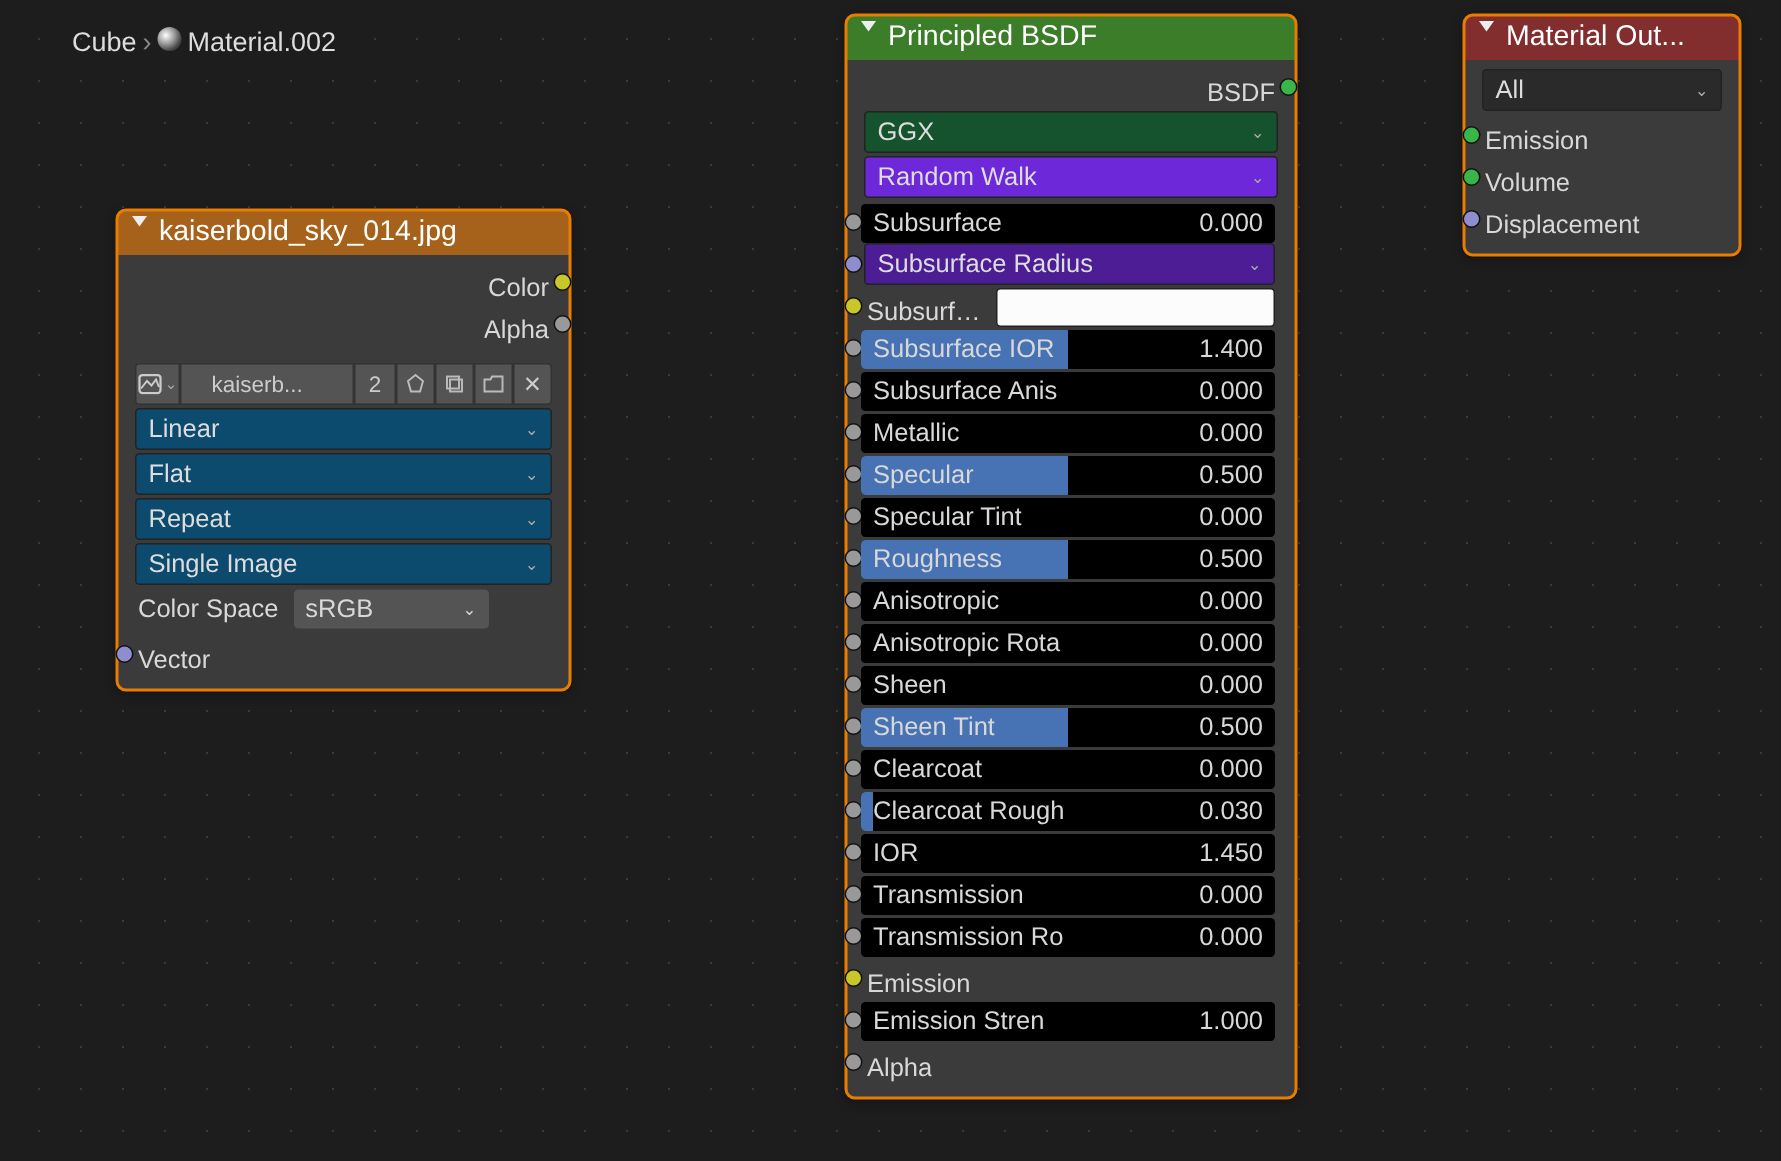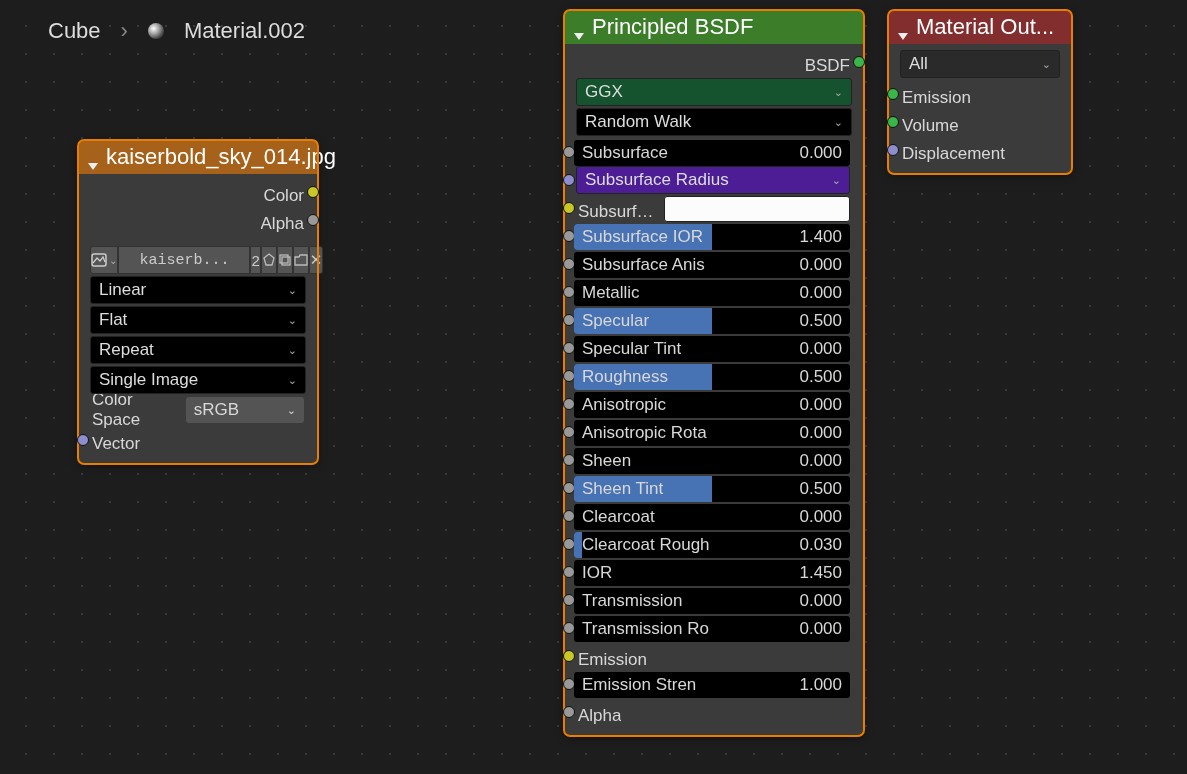--- a/index.html
+++ b/index.html
@@ -18,66 +18,65 @@
     inset: 0;
     background-image: radial-gradient(circle, #3a3a3a 1px, transparent 1px);
     background-size: 28px 28px;
     background-position: 12px 12px;
   }
   .breadcrumb {
     position: absolute;
     top: 18px;
     left: 48px;
     color: #ddd;
-    font-size: 22px;
+    font-size: 18px;
     display: flex;
-    align-items: center;
-    gap: 20px;
+    gap: 4px;
   }
   .breadcrumb .chev { color: #888; }
   .mat-icon {
     width: 16px; height: 16px; border-radius: 50%;
     background: radial-gradient(circle at 35% 35%, #fff, #999 40%, #444 70%);
     display: inline-block;
     vertical-align: -2px;
   }
 
   .node {
     position: absolute;
     background: #3b3b3b;
     border-radius: 6px;
     box-shadow: 0 2px 8px rgba(0,0,0,.4);
   }
   .node.selected { outline: 2px solid #e87d00; outline-offset: -1px; }
   .node-header {
-    display: flex; align-items: flex-end;
+    display: flex; align-items: flex-start;
     padding: 4px 10px;
     border-radius: 6px 6px 0 0;
-    font-size: 22px;
+    font-size: 19px;
     gap: 4px;
   }
   .node-header .collapse {
     width: 0; height: 0;
     border-left: 5px solid transparent;
     border-right: 5px solid transparent;
     border-top: 7px solid #eee;
     margin-right: 4px;
   }
   .node-body { padding: 4px 6px 10px 6px; }
 
   
-  .img-node { left: 78px; top: 140px; width: 240px; }
+  .img-node { left: 78px; top: 140px; width: 302px; }
   .img-node .node-header { background: #a6621a; color: #fff; }
 
   
   .bsdf-node { left: 564px; top: 10px; width: 300px; }
   .bsdf-node .node-header { background: #3b7d29; color: #fff; }
 
   
-  .out-node { left: 888px; top: 10px; width: 184px; }
+  .out-node { left: 976px; top: 10px; width: 184px; }
   .out-node .node-header { background: #832e2e; color: #fff; }
 
   .row {
     display: flex;
     align-items: flex-end;
     position: relative;
     height: 28px;
     padding: 0 8px;
   }
   .row.output { justify-content: flex-end; }
@@ -92,21 +91,21 @@
     transform: translateY(-50%);
   }
   .socket.in { left: -7px; }
   .socket.out { right: -7px; }
   .sock-yellow { background: #c7c729; }
   .sock-gray   { background: #999; }
   .sock-purple { background: #8e8ecf; }
   .sock-green  { background: #39b54a; }
 
   .dropdown {
-    background: #000000;
+    background: #0c4a6e;
     border: 1px solid #222;
     border-radius: 3px;
     height: 28px;
     display: flex;
     align-items: center;
     padding: 0 8px;
     margin: 2px 6px;
     position: relative;
     color: #ddd;
   }
@@ -175,21 +174,21 @@
   .img-browse > div {
     background: #545454;
     border: 1px solid #333;
     display:flex;
     align-items:center;
     justify-content:center;
     font-size:15px;
     color:#ccc;
   }
   .img-browse .idrop { width: 30px; border-radius:3px 0 0 3px; }
-  .img-browse .iname { flex:1; padding:0 20px; justify-content:flex-start;font-family:Liberation Mono, monospace; }
+  .img-browse .iname { flex:1; padding:0 20px; justify-content:flex-start; }
   .img-browse .iuser { width:28px; }
   .img-browse .ibtn  { width:26px; }
   .img-browse .ibtn:last-child { border-radius:0 3px 3px 0; }
 
   .colorspace-row {
     display:flex; align-items:center; gap:10px;
     margin: 2px 8px; height:28px;
   }
 
   svg.links { position:absolute; inset:0; pointer-events:none; }
@@ -299,21 +298,21 @@
   <div class="node-body" id="bsdf-body">
     <div class="row output">
       <span class="label">BSDF</span>
       <span class="socket out sock-green"></span>
     </div>
 
     <div class="dropdown" style="background:#14532d">
       <span>GGX</span>
         <span class="chev-down">⌄</span>
     </div>
-    <div class="dropdown" style="background:#000000">
+    <div class="dropdown" style="background:#6d28d9">
       <span>Random Walk</span>
         <span class="chev-down">⌄</span>
     </div>
 
 
     <div class="row" style="padding-left: 0px;">
         <span class="socket in sock-gray"></span>
         <div class="slider">
           <div class="fill" style="width:0%"></div>
           <span class="sl-label">Subsurface</span>

